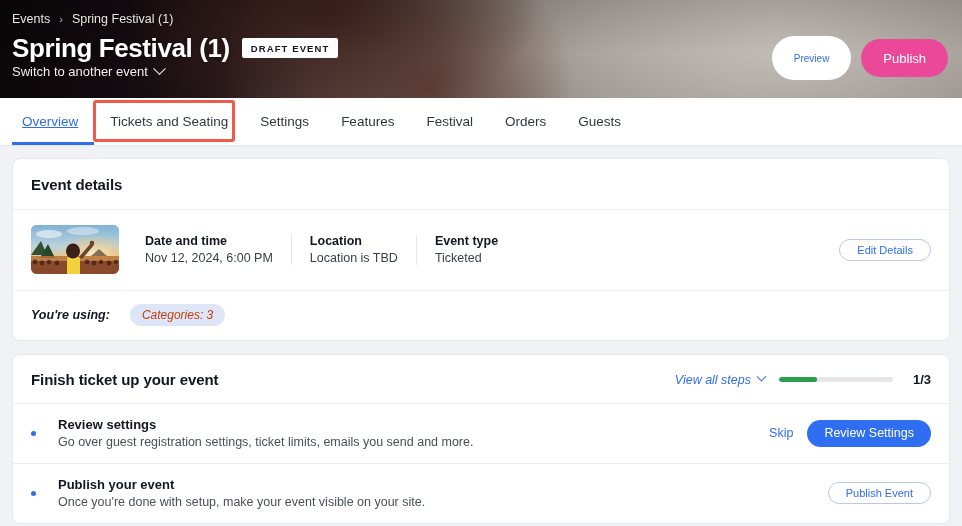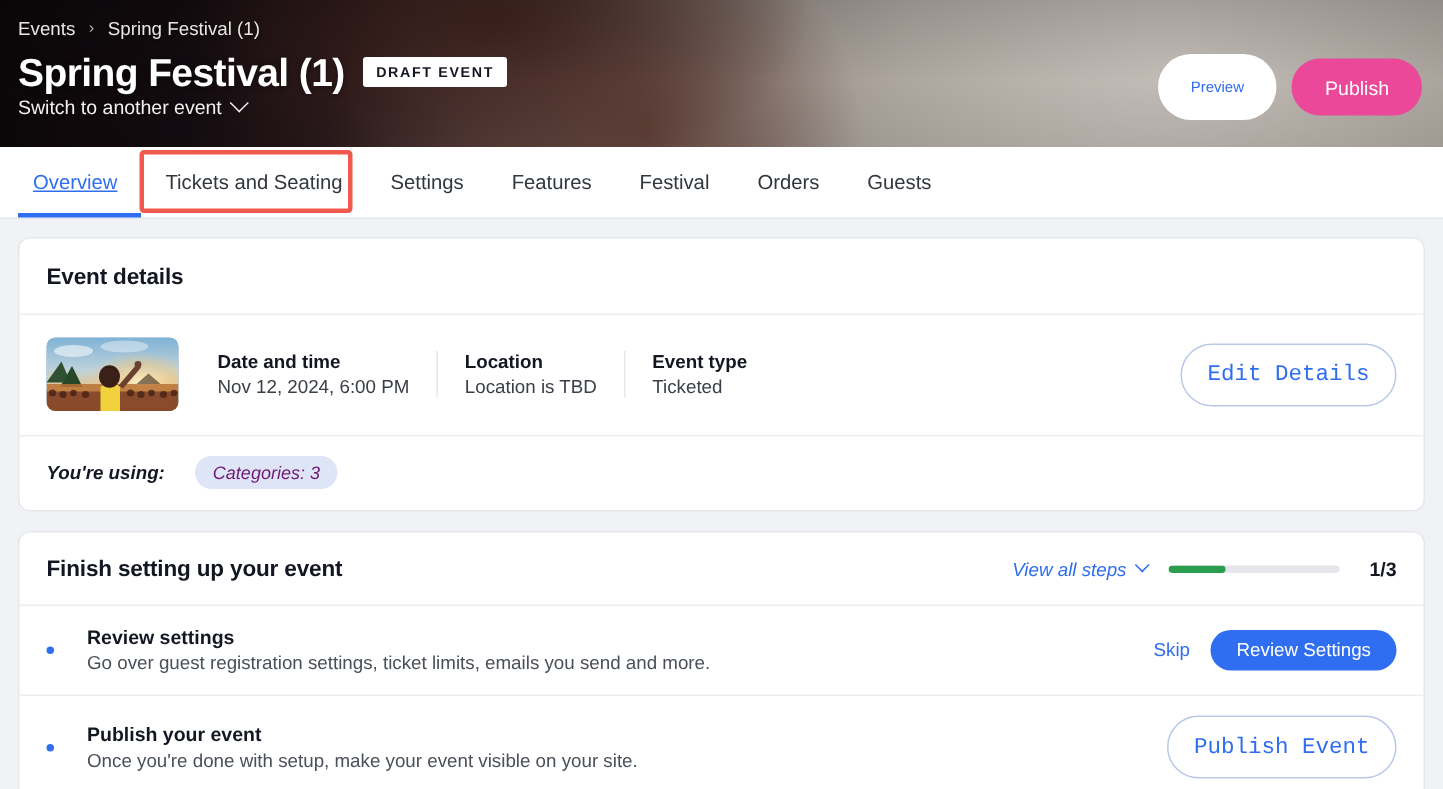--- a/index.html
+++ b/index.html
@@ -244,23 +244,23 @@
     font-size: 12.5px;
     color: #3b4048;
     white-space: nowrap;
   }
 
   .btn-outline {
     background: #ffffff;
     color: #2f6ef0;
     border: 1px solid #b9c8e8;
     border-radius: 100px;
-    font-size: 15px;
-    font-family: Liberation Mono, monospace;
-    height: 42px;
+    font-size: 11px;
+    font-family: Liberation Sans, sans-serif;
+    height: 22px;
     padding: 0 17px;
     cursor: pointer;
     white-space: nowrap;
   }
 
   .using-row {
     border-top: 1px solid #eceef1;
     margin: 0 -18px;
     padding: 13px 18px 14px 18px;
     display: flex;
@@ -268,21 +268,21 @@
     gap: 20px;
     font-style: italic;
   }
   .using-label {
     font-size: 12.5px;
     font-weight: 700;
     color: #131722;
   }
   .chip {
     background: #dde5f7;
-    color: #701a75;
+    color: #c2410c;
     font-size: 12px;
     border-radius: 100px;
     padding: 4px 12px;
   }
 
   
   .setup-head {
     padding: 16px 18px 15px 18px;
     border-bottom: 1px solid #eceef1;
     display: flex;
@@ -491,21 +491,21 @@
 
       <div class="using-row">
         <span class="using-label">You're using:</span>
         <span class="chip">Categories: 3</span>
       </div>
     </div>
   </div>
 
   <div class="card">
     <div class="setup-head">
-      <div class="card-title">Finish setting up your event</div>
+      <div class="card-title">Finish ticket up your event</div>
       <div class="setup-head-right">
         <div class="view-steps">
           <span>View all steps</span>
           <span class="chev-down"></span>
         </div>
         <div class="progress-track">
           <div class="progress-fill" id="progress-fill" style="width: 33%; background: rgb(42, 157, 78);"></div>
         </div>
         <div class="progress-count">1/3</div>
       </div>

